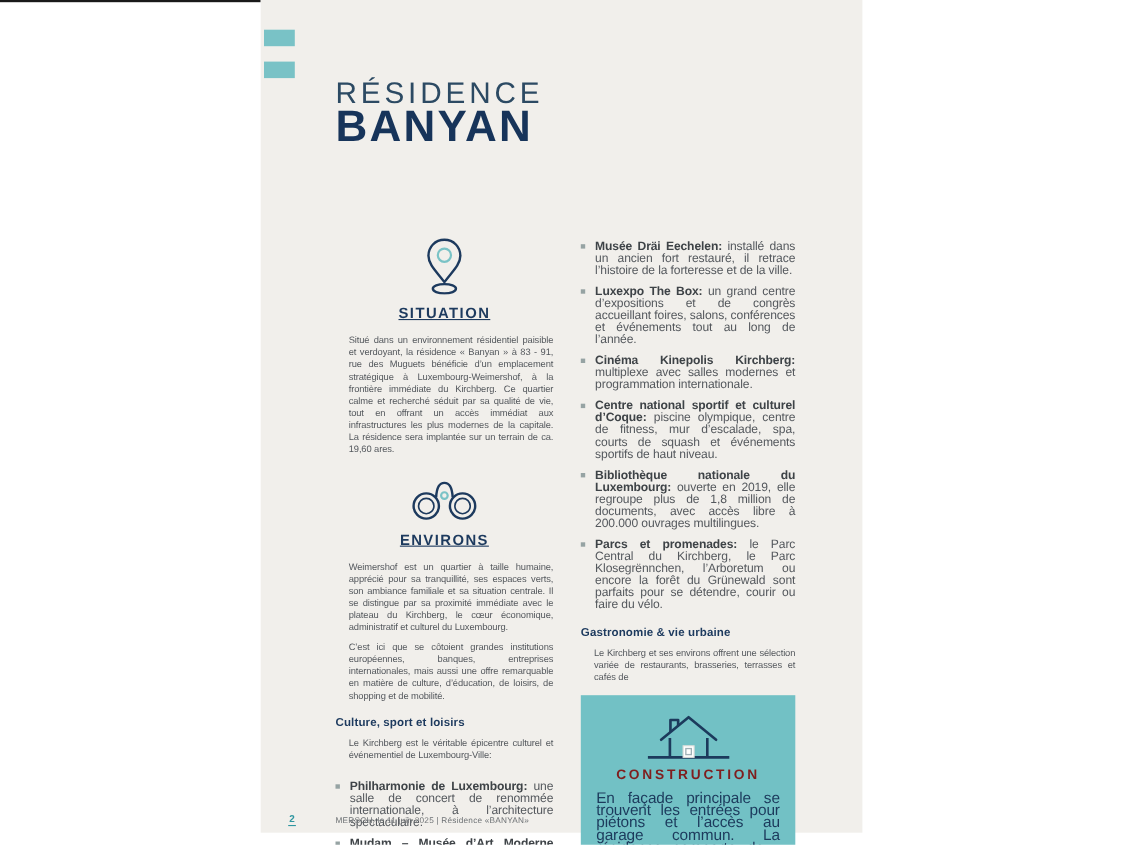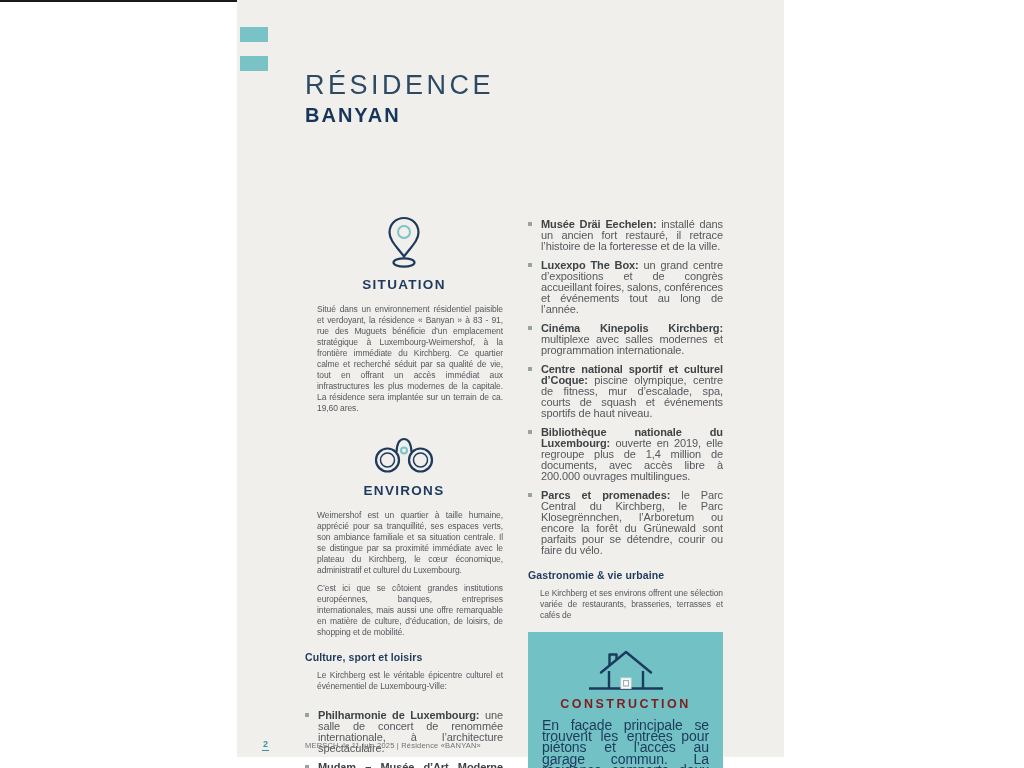--- a/index.html
+++ b/index.html
@@ -7,30 +7,30 @@
   .stage { position:relative; width:1024px; height:600px; }
   .edge-line { position:absolute; left:0; top:0; width:237px; height:2px; background:#1a1a1a; }
   .page { position:absolute; left:237px; top:0; width:547px; height:757px; background:#f1efeb; }
 
   .sq { position:absolute; width:28px; height:15px; background:#79c2c6; }
   .sq1 { left:3px; top:27px; }
   .sq2 { left:3px; top:56px; }
 
   .title { position:absolute; left:68px; top:70px; }
   .title-light { font-size:27px; font-weight:300; letter-spacing:3.5px; color:#2c4a63; line-height:30px; }
-  .title-bold  { font-size:20px; font-weight:700; letter-spacing:2px;  color:#17345a; line-height:30px; }
+  .title-bold  { font-size:40px; font-weight:700; letter-spacing:2px;  color:#17345a; line-height:30px; }
 
   .col { position:absolute; top:216px; }
   .col-left  { left:68px;  width:198px; }
   .col-right { left:291px; width:195px; }
 
   .icon-block { display:block; margin:0 auto; }
   .mt18 { margin-top:18px; }
 
-  .sec-head { font-size:13.5px; font-weight:700; letter-spacing:1.3px; color:#1d3a5e; text-align:center; margin:9px 0 12px; }
+  .sec-head { font-size:13.5px; font-weight:700; letter-spacing:1.3px; color:#1d3a5e; text-align:center; margin:9px 0 12px;text-decoration:underline; }
   .body-text { font-size:8.5px; line-height:11px; color:#54585d; text-align:justify; hyphens:auto; -webkit-hyphens:auto; letter-spacing:-0.1px;margin-left:12px; }
   .body-text + .body-text { margin-top:7px; }
   .sub-head { font-size:10.5px; font-weight:700; color:#1d3a5e; margin:13px 0 7px; letter-spacing:0.1px; }
 
   ul.bullets { list-style:none; padding-left:13px; margin-top:18px; }
   ul.bullets li { position:relative; margin-bottom:8px; font-size:11px; line-height:11px; text-align:justify; hyphens:auto; -webkit-hyphens:auto; letter-spacing:-0.1px; }
   .bsq { position:absolute; left:-13px; top:3px; width:4px; height:4px; background:#96a3a3; }
   .term { font-weight:700; color:#3e4347; }
   .desc { color:#54585d; }
   ul.first { margin-top:3px; }
@@ -85,21 +85,21 @@
           <li><span class="bsq"></span><span class="term">Mudam – Musée d’Art Moderne Grand-Duc Jean:</span><span class="desc"> chef-d’œuvre architectural signé Ieoh Ming Pei, à la programmation artistique exigeante.</span></li>
         </ul>
     </section>
 
     <section class="col col-right">
       <ul class="bullets first">
           <li><span class="bsq"></span><span class="term">Musée Dräi Eechelen:</span><span class="desc"> installé dans un ancien fort restauré, il retrace l’histoire de la forteresse et de la ville.</span></li>
           <li><span class="bsq"></span><span class="term">Luxexpo The Box:</span><span class="desc"> un grand centre d’expositions et de congrès accueillant foires, salons, conférences et événements tout au long de l’année.</span></li>
           <li><span class="bsq"></span><span class="term">Cinéma Kinepolis Kirchberg:</span><span class="desc"> multiplexe avec salles modernes et programmation internationale.</span></li>
           <li><span class="bsq"></span><span class="term">Centre national sportif et culturel d’Coque:</span><span class="desc"> piscine olympique, centre de fitness, mur d’escalade, spa, courts de squash et événements sportifs de haut niveau.</span></li>
-          <li><span class="bsq"></span><span class="term">Bibliothèque nationale du Luxembourg:</span><span class="desc"> ouverte en 2019, elle regroupe plus de 1,4 million de documents, avec accès libre à 200.000 ouvrages multilingues.</span></li>
+          <li><span class="bsq"></span><span class="term">Bibliothèque nationale du Luxembourg:</span><span class="desc"> ouverte en 2019, elle regroupe plus de 1,8 million de documents, avec accès libre à 200.000 ouvrages multilingues.</span></li>
           <li><span class="bsq"></span><span class="term">Parcs et promenades:</span><span class="desc"> le Parc Central du Kirchberg, le Parc Klosegrënnchen, l’Arboretum ou encore la forêt du Grünewald sont parfaits pour se détendre, courir ou faire du vélo.</span></li>
         </ul>
 
       <h3 class="sub-head">Gastronomie &amp; vie urbaine</h3>
       <p class="body-text">Le Kirchberg et ses environs offrent une sélection variée de restaurants, brasseries, terrasses et cafés de</p>
 
       <div class="cbox">
         <svg class="icon-block" width="84" height="48" viewBox="0 0 84 48">
           <line x1="5" y1="44.5" x2="79" y2="44.5" stroke="#1c3a5c" stroke-width="2.4"></line>
           <path d="M25 27 L25 44.5 M59 27 L59 44.5" fill="none" stroke="#1c3a5c" stroke-width="2.4"></path>

